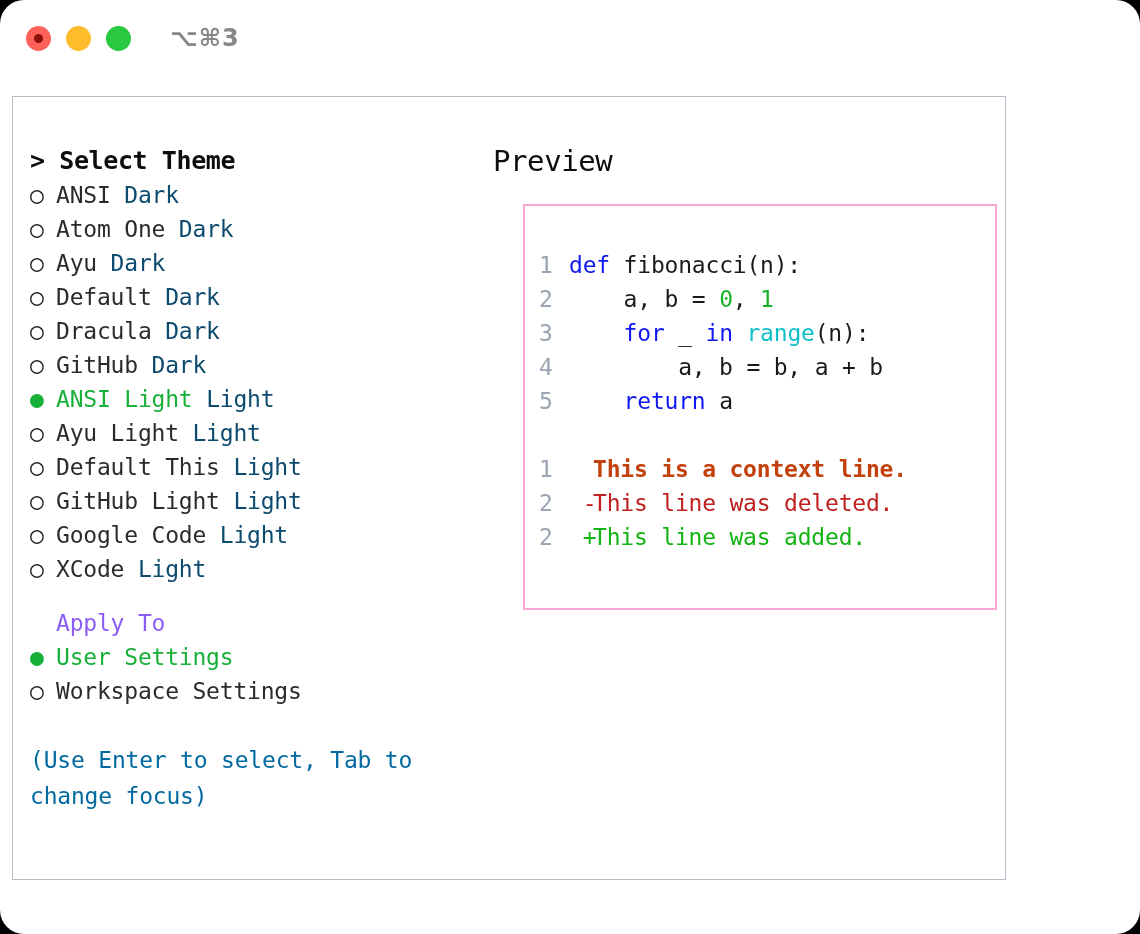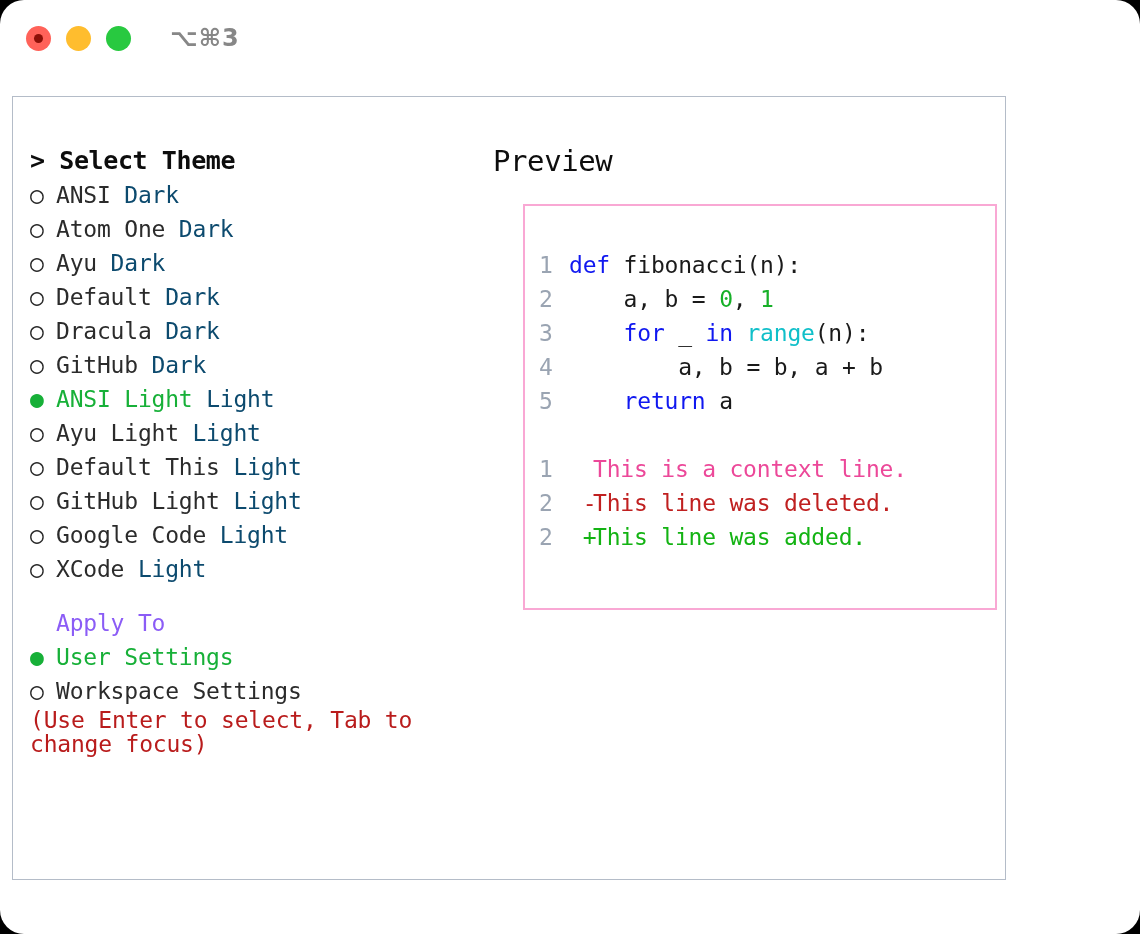--- a/index.html
+++ b/index.html
@@ -114,23 +114,24 @@
   .apply-heading {
     font-size: 23px;
     line-height: 34px;
     color: #8b5cf6;
     white-space: pre;
     letter-spacing: -0.2px;
     padding-left: 26px;
   }
 
   #hint-text {
-    font-size: 23px;
-    line-height: 24px;
-    color: #b91c1c;
+    margin-top: 34px;
+    font-size: 23px;
+    line-height: 36px;
+    color: #0369a1;
     letter-spacing: -0.2px;
     width: 410px;
   }
 
   
   #preview-title {
     font-size: 29px;
     font-weight: normal;
     color: #0d0d0d;
     line-height: 34px;
@@ -164,21 +165,21 @@
     width: 30px;
     text-align: left;
     color: #9aa4b2;
   }
   .kw   { color: #1018f0; }
   .fn   { color: #0fbfc9; }
   .num  { color: #17b028; }
   .plain{ color: #1a1a1a; }
 
   #diff-area { margin-top: 34px; }
-  .diff-ctx { color: #ec4899; }
+  .diff-ctx { color: #c2410c; font-weight: bold; }
   .diff-del { color: #c02020; }
   .diff-add { color: #13b313; }
   .diff-mark { display: inline-block; width: 24px; }
 </style>
 </head>
 <body>
 
 <div id="app-window">
 
   <div id="titlebar">

